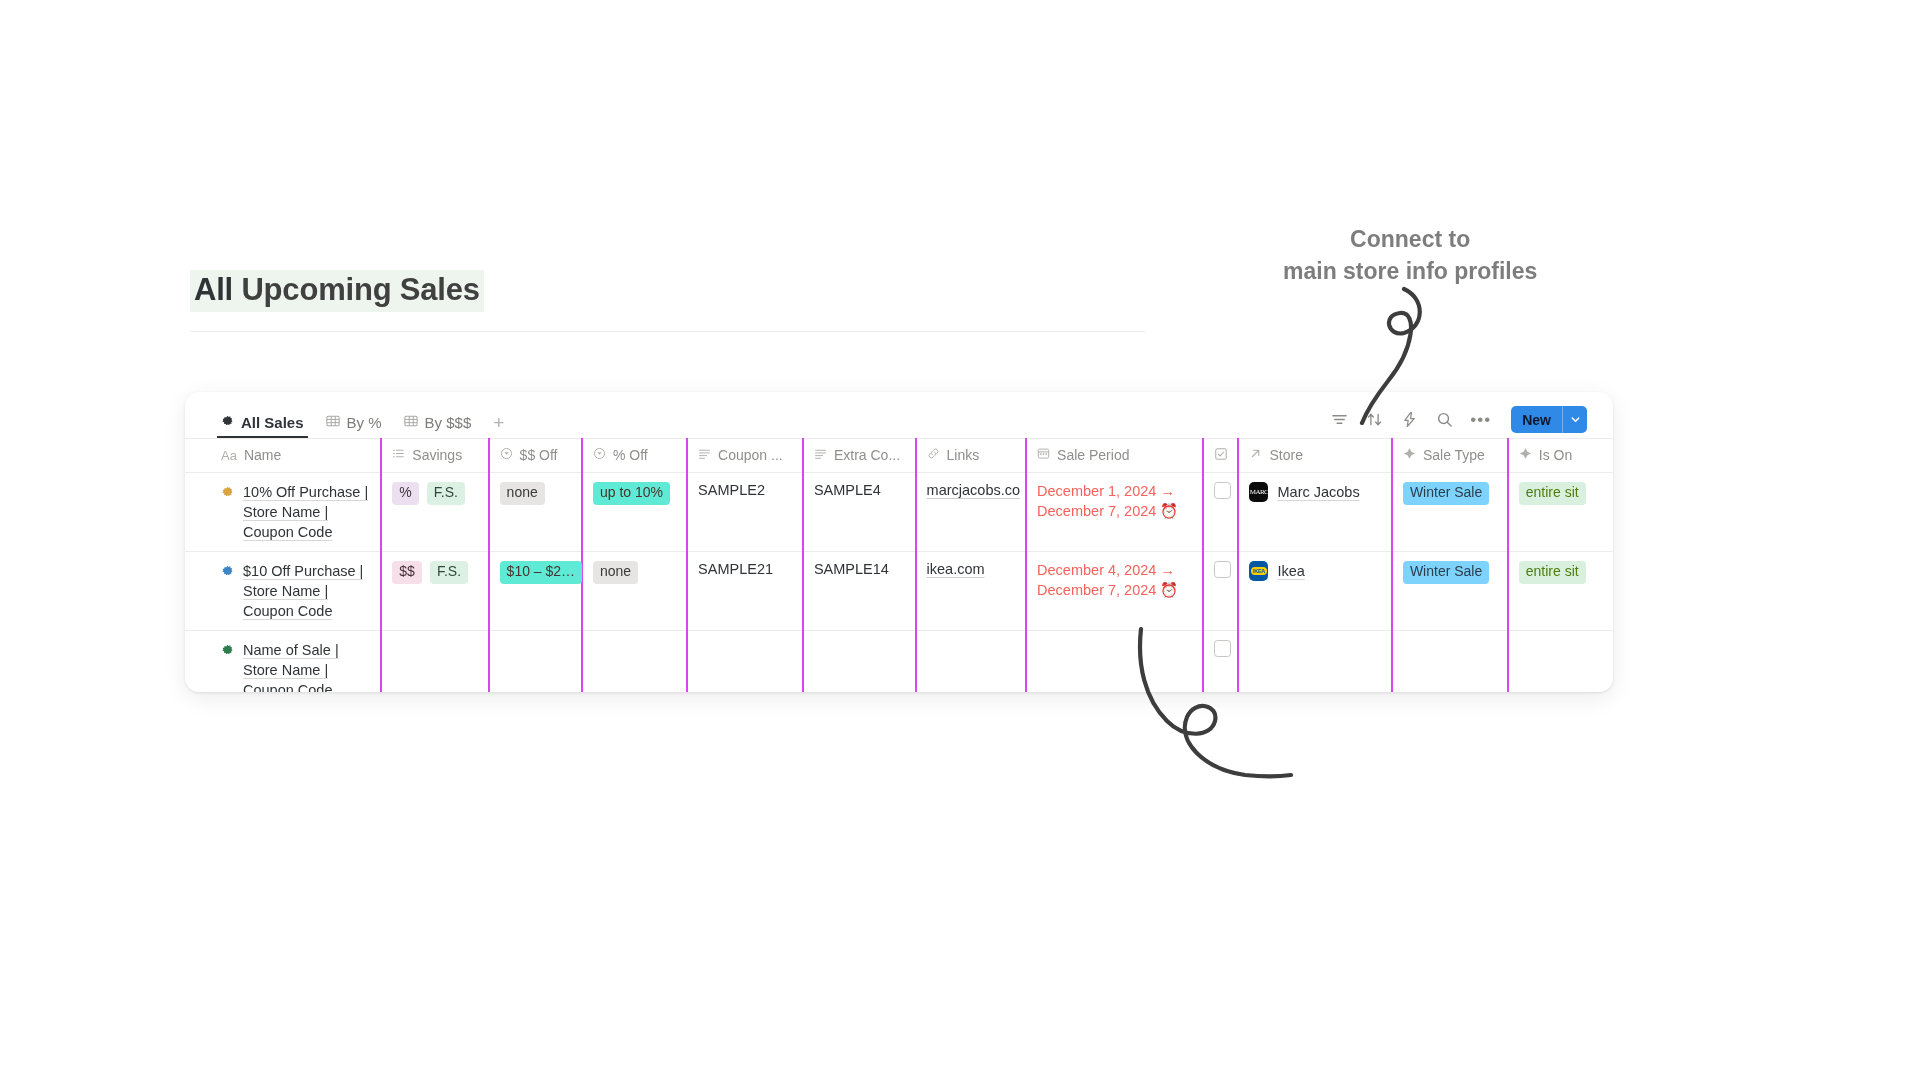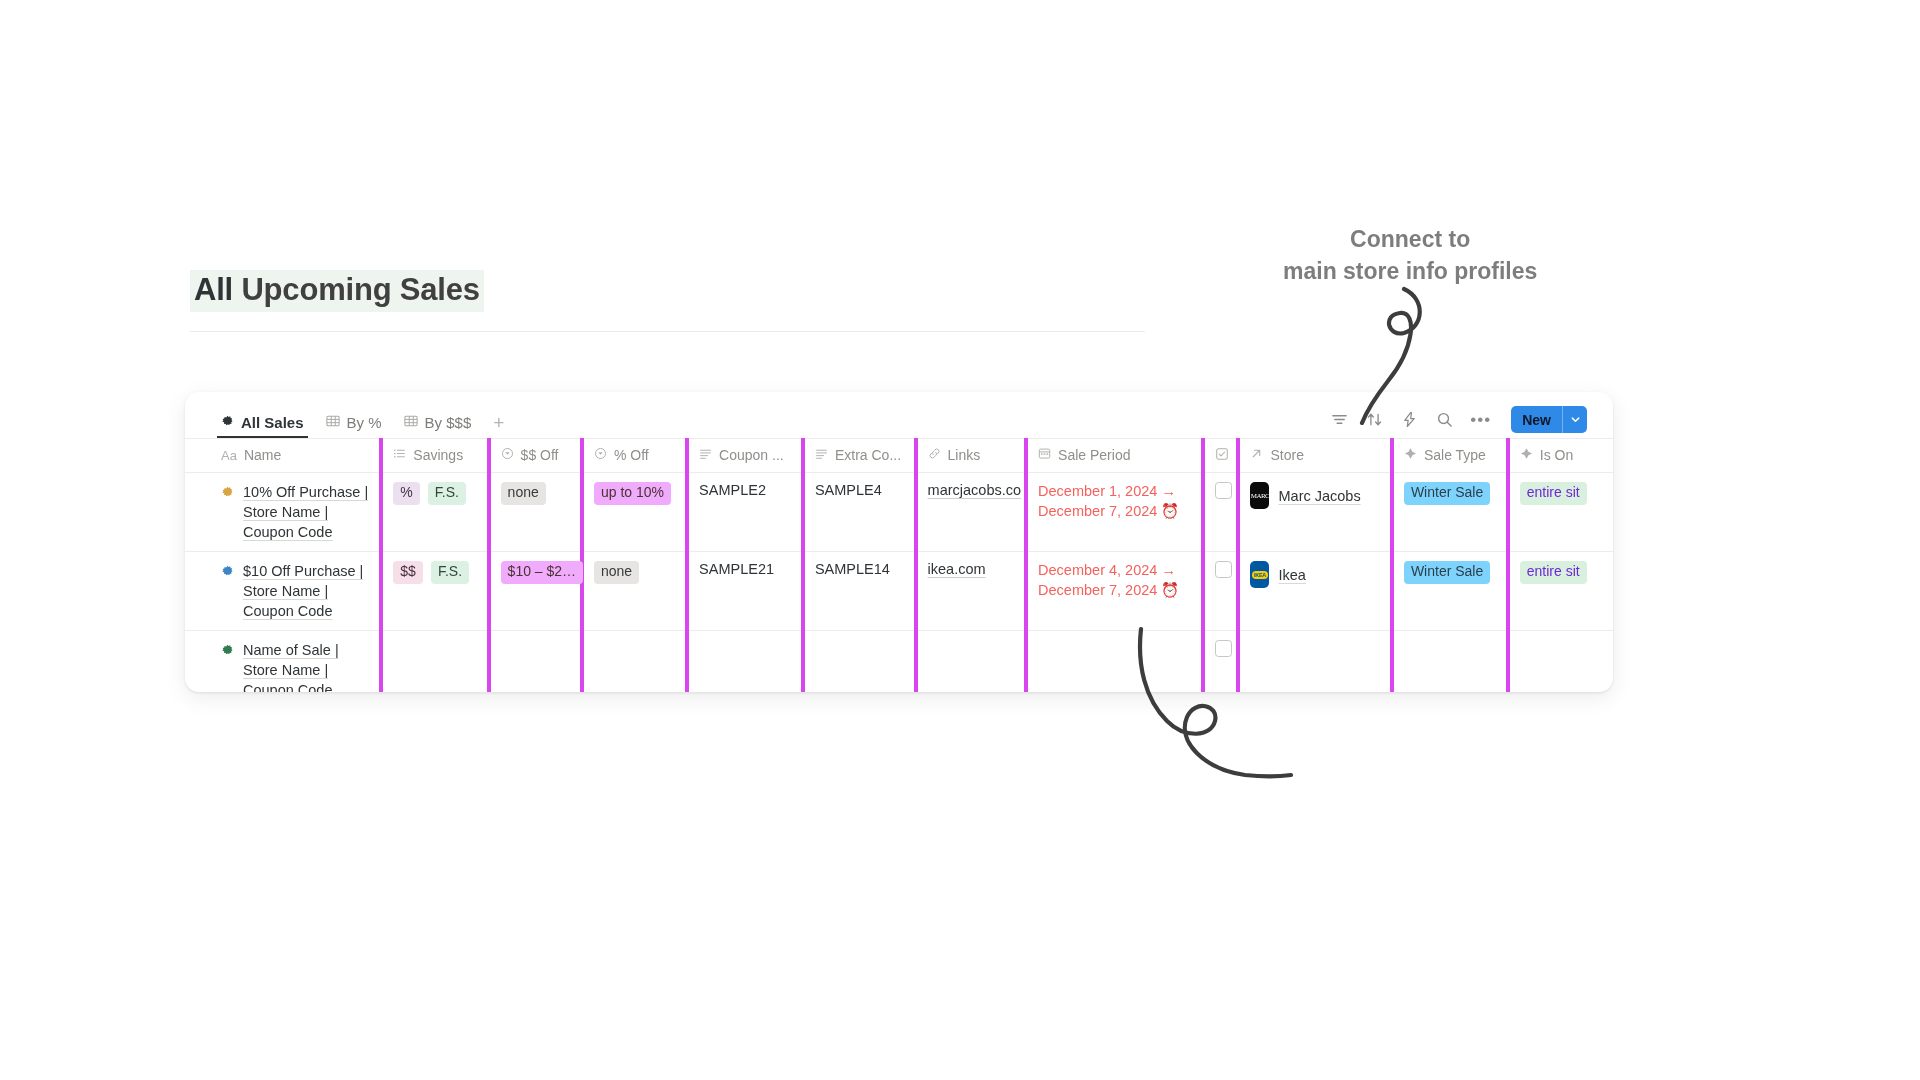--- a/index.html
+++ b/index.html
@@ -99,21 +99,21 @@
   .new-btn-caret {
     width: 25px; display: flex; align-items: center; justify-content: center;
     border-left: 1px solid rgba(255,255,255,0.35);
     color: #fff; font-size: 11px;
   }
 
   
   .tbl { width: 100%; border-collapse: collapse; table-layout: fixed; }
   .tbl th, .tbl td {
     border-top: 1px solid #edecea;
-    border-right: 4px solid #d946ef;
+    border-right: 2px solid #d946ef;
     text-align: left;
     vertical-align: top;
     font-weight: normal;
     padding: 9px 9px 9px 10px;
     font-size: 14.5px;
     color: #2f3437;
   }
   .tbl th {
     color: #8f8f8b;
     font-size: 14px;
@@ -151,37 +151,37 @@
     border-radius: 4px;
     padding: 2px 7px 3px 7px;
     font-size: 14px;
     line-height: 1.25;
     white-space: nowrap;
   }
   .tag-purple { background: #ecdff0; color: #43343f; }
   .tag-green  { background: #dcf0e4; color: #2f4a39; }
   .tag-pink   { background: #f6dfe9; color: #4a2f3c; }
   .tag-gray   { background: #e6e5e3; color: #3a3a38; }
-  .tag-rose   { background: #f0abfc; color: #4a3330; }
+  .tag-rose   { background: #5eead4; color: #4a3330; }
   .tag-blue   { background: #7dd3fc; color: #2c3e4d; }
-  .tag-mint   { background: #d9f0de; color: #6d28d9; }
+  .tag-mint   { background: #d9f0de; color: #4d7c0f; }
   .tag-row { display: flex; gap: 8px; }
 
   .date-txt { color: #f5615c; line-height: 1.35; white-space: nowrap; }
 
   .chk {
     width: 17px; height: 17px;
     border: 1.4px solid #c7c6c3;
     border-radius: 3.5px;
     background: #fff;
     cursor: pointer;
   }
 
   .store-cell { display: flex; align-items: center; gap: 9px; }
-  .store-ico { width: 19px; height: 27px; border-radius: 5px; flex: 0 0 auto; text-align: center; }
+  .store-ico { width: 19px; height: 20px; border-radius: 5px; flex: 0 0 auto; text-align: center; }
   .store-mj { background: #0b0b0b; display: flex; align-items: center; justify-content: center; }
   .store-mj span { color: #fff; font-size: 7px; letter-spacing: -0.5px; font-family: "Liberation Serif", serif; }
   .store-ikea {
     background: #0058a3; display: flex; align-items: center; justify-content: center;
   }
   .store-ikea span {
     background: #ffcc00; color: #0058a3;
     font-size: 5.5px; font-weight: bold;
     border-radius: 5px; padding: 1px 2px; letter-spacing: -0.3px;
   }

